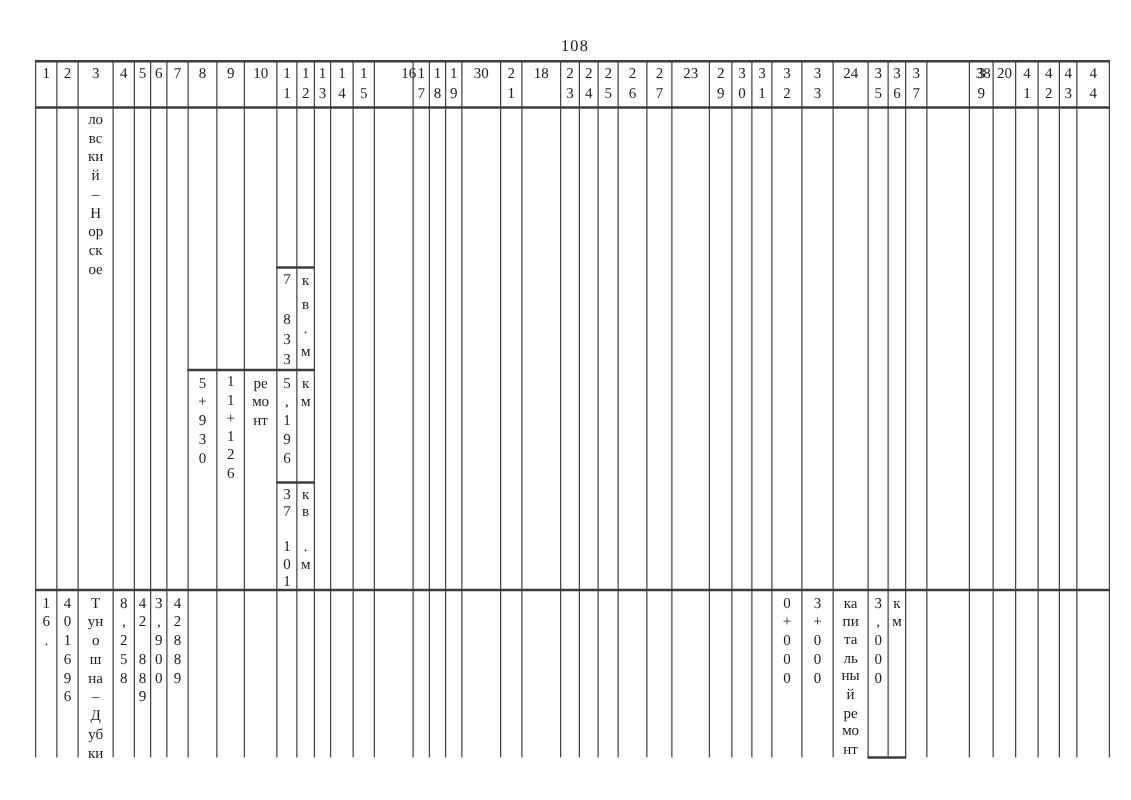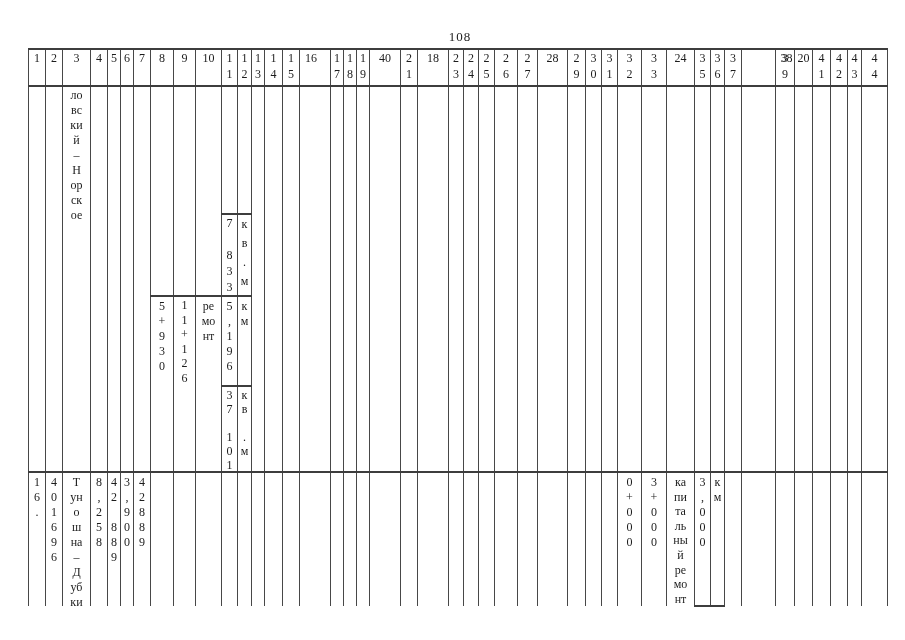--- a/index.html
+++ b/index.html
@@ -147,37 +147,37 @@
         <div>3</div>
       </div>
       <div class="hcell" style="left: 265px; top: 48px; width: 17px;">
         <div>1</div>
         <div>4</div>
       </div>
       <div class="hcell" style="left: 283px; top: 48px; width: 16px;">
         <div>1</div>
         <div>5</div>
       </div>
-      <div class="hcell" style="left: 296px; top: 48px; width: 30px;">
+      <div class="hcell" style="left: 312px; top: 48px; width: 30px;">
         <div>16</div>
       </div>
       <div class="hcell" style="left: 331px; top: 48px; width: 12px;">
         <div>1</div>
         <div>7</div>
       </div>
       <div class="hcell" style="left: 344px; top: 48px; width: 12px;">
         <div>1</div>
         <div>8</div>
       </div>
       <div class="hcell" style="left: 357px; top: 48px; width: 12px;">
         <div>1</div>
         <div>9</div>
       </div>
       <div class="hcell" style="left: 370px; top: 48px; width: 30px;">
-        <div>40</div>
+        <div>30</div>
       </div>
       <div class="hcell" style="left: 401px; top: 48px; width: 16px;">
         <div>2</div>
         <div>1</div>
       </div>
       <div class="hcell" style="left: 418px; top: 48px; width: 30px;">
         <div>18</div>
       </div>
       <div class="hcell" style="left: 449px; top: 48px; width: 14px;">
         <div>2</div>
@@ -193,21 +193,21 @@
       </div>
       <div class="hcell" style="left: 495px; top: 48px; width: 22px;">
         <div>2</div>
         <div>6</div>
       </div>
       <div class="hcell" style="left: 518px; top: 48px; width: 19px;">
         <div>2</div>
         <div>7</div>
       </div>
       <div class="hcell" style="left: 538px; top: 48px; width: 29px;">
-        <div>28</div>
+        <div>23</div>
       </div>
       <div class="hcell" style="left: 568px; top: 48px; width: 17px;">
         <div>2</div>
         <div>9</div>
       </div>
       <div class="hcell" style="left: 586px; top: 48px; width: 15px;">
         <div>3</div>
         <div>0</div>
       </div>
       <div class="hcell" style="left: 602px; top: 48px; width: 15px;">

